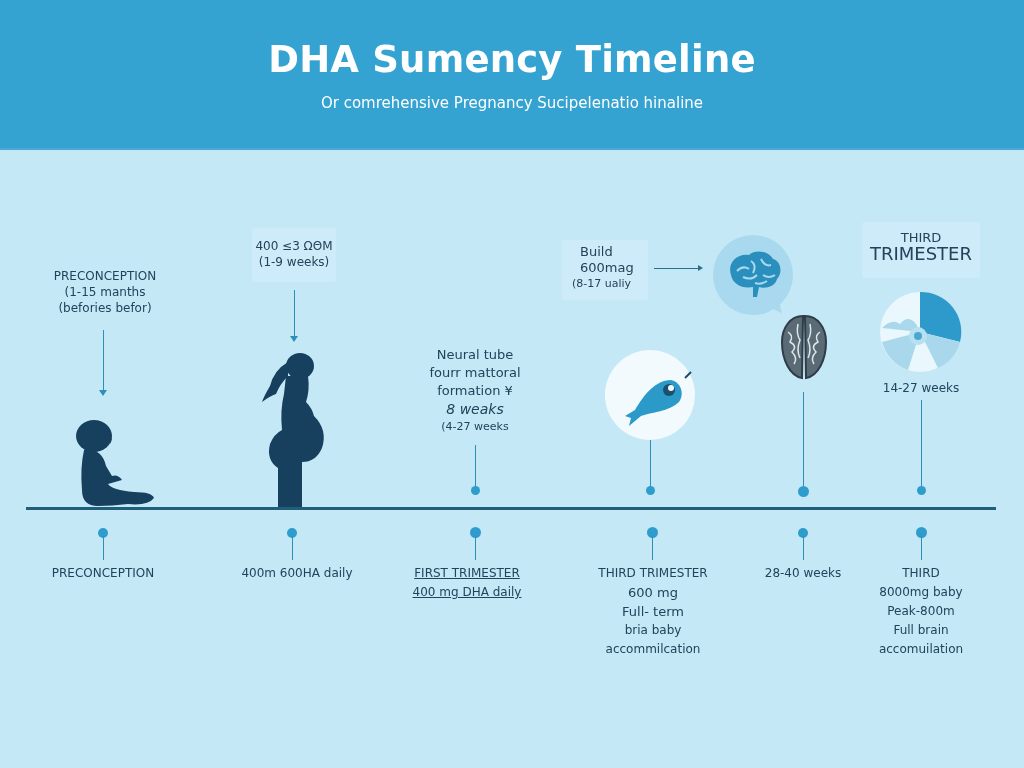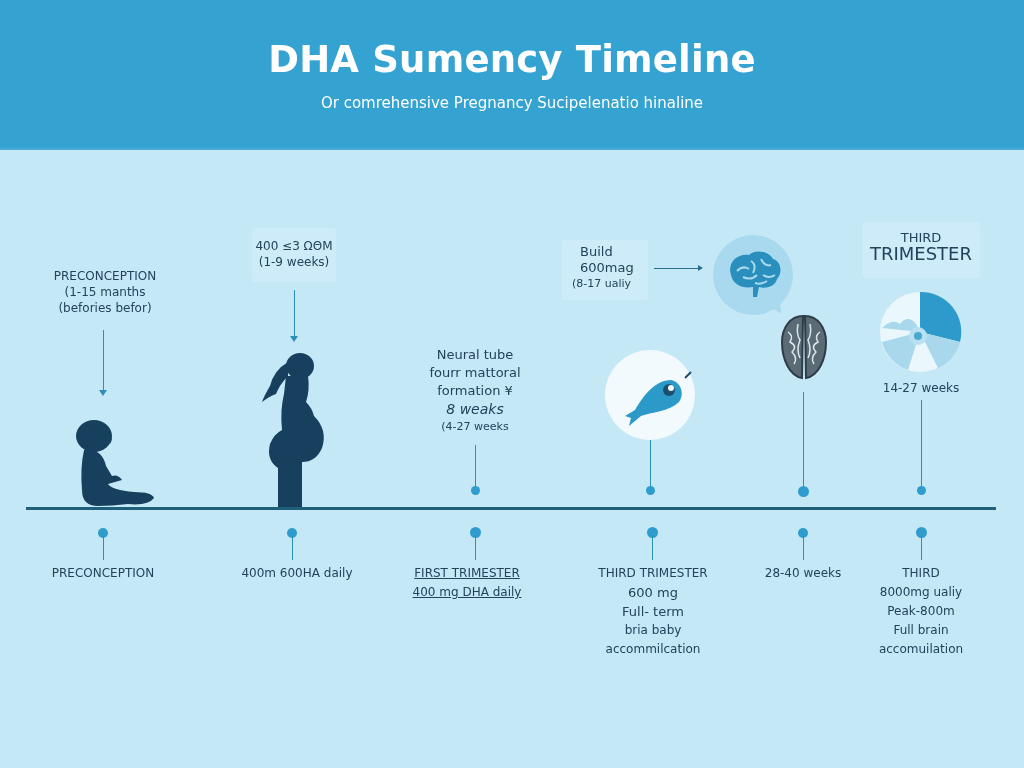--- a/index.html
+++ b/index.html
@@ -148,17 +148,17 @@
 <div class="dot" style="left:798px; top:528px;"></div>
 <div class="vline" style="left:803px; top:536px; height:24px; width:1px;"></div>
 <div class="lbl" style="left:753px; top:564px; width:100px;">
   <div>28-40 weeks</div>
 </div>
 
 <div class="dot" style="left:916px; top:527px; width:11px; height:11px;"></div>
 <div class="vline" style="left:921px; top:536px; height:24px; width:1px;"></div>
 <div class="lbl" style="left:861px; top:564px; width:120px;">
   <div>THIRD</div>
-  <div>8000mg ualiy</div>
+  <div>8000mg baby</div>
   <div>Peak-800m</div>
   <div>Full brain</div>
   <div>accomuilation</div>
 </div>
 
 </body></html>

